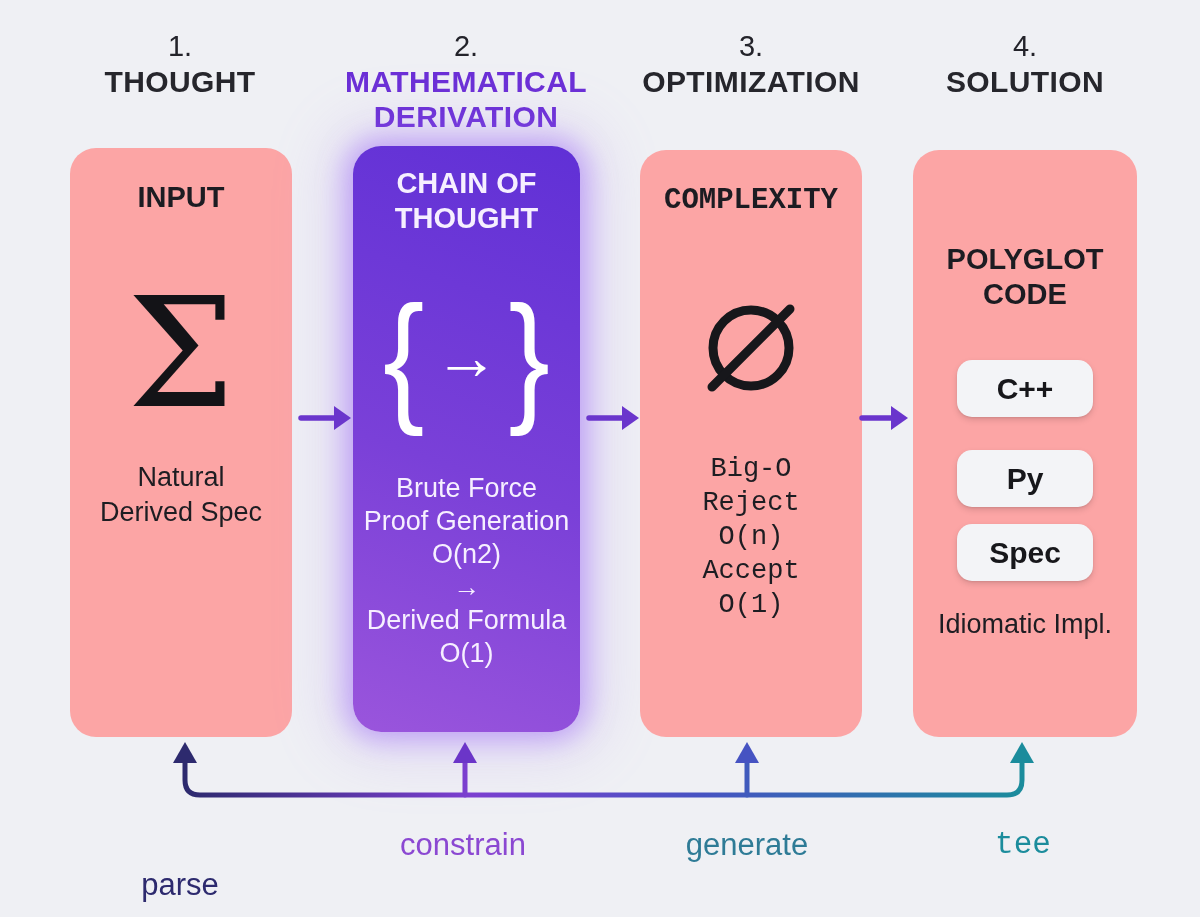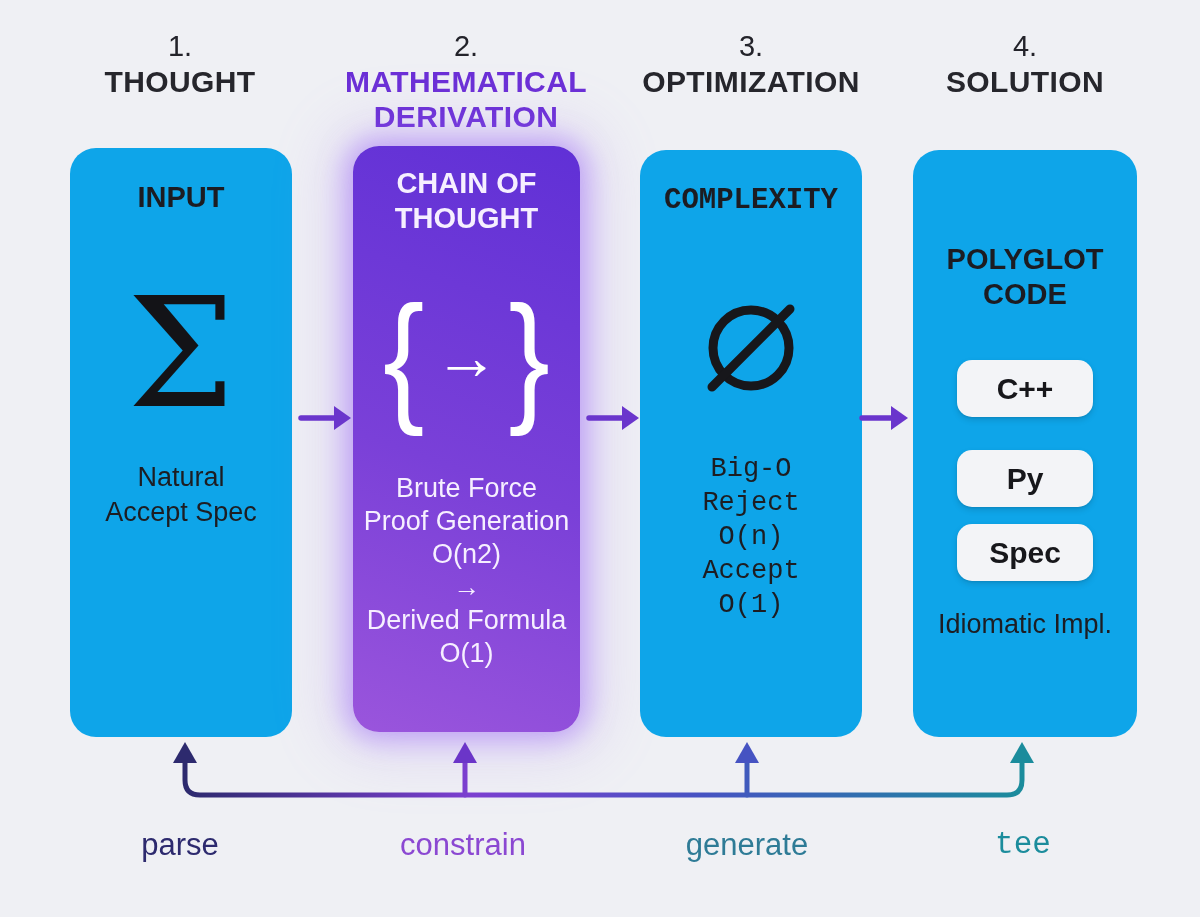--- a/index.html
+++ b/index.html
@@ -10,24 +10,25 @@
     font-family:"Liberation Sans","DejaVu Sans",sans-serif;
     overflow:hidden;
   }
   
   .step-header{position:absolute;width:300px;text-align:center;}
   .step-number{font-size:29px;font-weight:500;color:#23232a;line-height:36px;}
   .step-title{font-size:30px;font-weight:600;color:#26262c;line-height:35px;letter-spacing:.4px;}
   .step-title.purple{color:#6b2fd6;}
   
   .card{position:absolute;border-radius:26px;background:#e4e5e9;}
-  .card-gray{background:#0ea5e9;}
+  .card-gray{background:#fca5a5;}
   .card-purple{
     background:linear-gradient(200deg,#6030d6 0%,#7a40d8 55%,#9a55dc 100%);
     box-shadow:0 0 26px 8px rgba(156,106,245,.50),0 0 60px 22px rgba(176,130,250,.22);
+    border-radius:28px;
   }
   .card-heading{position:absolute;left:0;width:100%;text-align:center;
     font-size:29px;font-weight:600;color:#1c1c22;line-height:35px;}
   .card-heading.white{color:#f6efff;}
   .card-body{position:absolute;left:0;width:100%;text-align:center;
     font-size:27px;font-weight:500;color:#1d1d22;line-height:35px;}
   .card-body.white{color:#f6efff;line-height:33px;}
   .sigma{position:absolute;left:0;width:100%;text-align:center;top:130px;
     font-family:"DejaVu Serif",serif;font-size:152px;line-height:152px;color:#131317;}
   .cot-icon{position:absolute;left:0;top:118px;width:100%;height:185px;
@@ -39,21 +40,21 @@
     background:#f3f4f7;box-shadow:0 3px 6px rgba(0,0,0,.13),0 1px 2px rgba(0,0,0,.08);
     display:flex;align-items:center;justify-content:center;
     font-size:30px;font-weight:600;color:#17171b;}
   .card-footer{position:absolute;left:-10px;width:244px;text-align:center;
     font-size:27px;font-weight:500;color:#1d1d22;}
   
   .overlay{position:absolute;left:0;top:0;pointer-events:none;}
   
   .flow-label{position:absolute;width:220px;text-align:center;top:827px;
     font-size:31px;font-weight:500;}
-  .lbl-parse{color:#2d2a6e;}
+  .lbl-parse{color:#2d2a6e;margin-top:40px;}
   .lbl-constrain{color:#8b48d2;}
   .lbl-generate{color:#2e7b96;}
   .lbl-tee{color:#1b8c9c;font-family:Liberation Mono, monospace;}
 </style>
 </head>
 <body>
 
 <div class="canvas">
 
   <div class="step-header" style="left:30px;top:28px;">
@@ -72,21 +73,21 @@
   <div class="step-header" style="left:875px;top:28px;">
     <div class="step-number">4.</div>
     <div class="step-title">SOLUTION</div>
   </div>
 
   <div class="card card-gray" style="left:70px;top:148px;width:222px;height:589px;">
     <div class="card-heading" style="top:32px;">INPUT</div>
     <div class="sigma">Σ</div>
     <div class="card-body" style="top:312px;">
       <div>Natural</div>
-      <div>Accept Spec</div>
+      <div>Derived Spec</div>
     </div>
   </div>
 
   <div class="card card-purple" style="left:353px;top:146px;width:227px;height:586px;">
     <div class="card-heading white" style="top:20px;">
       <div>CHAIN OF</div>
       <div>THOUGHT</div>
     </div>
     <div class="cot-icon">
       <span class="cot-brace">{</span>

